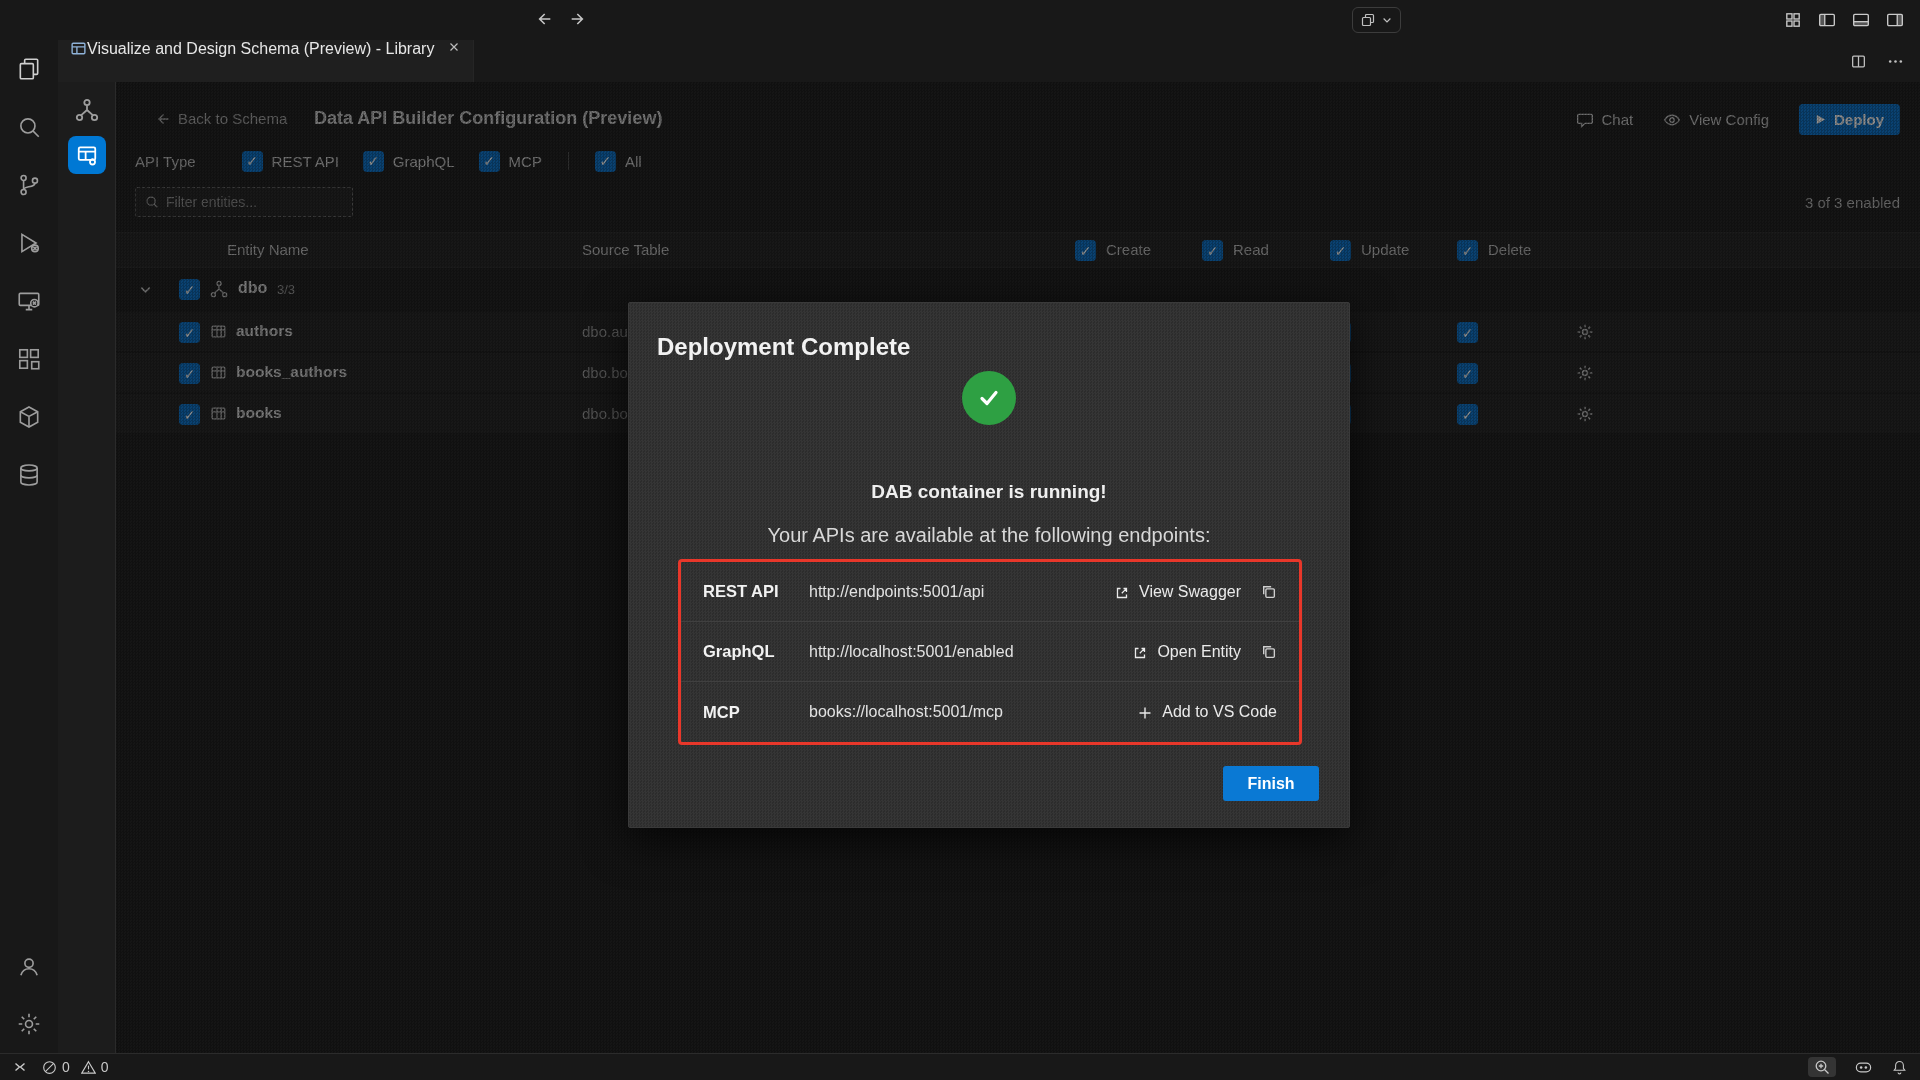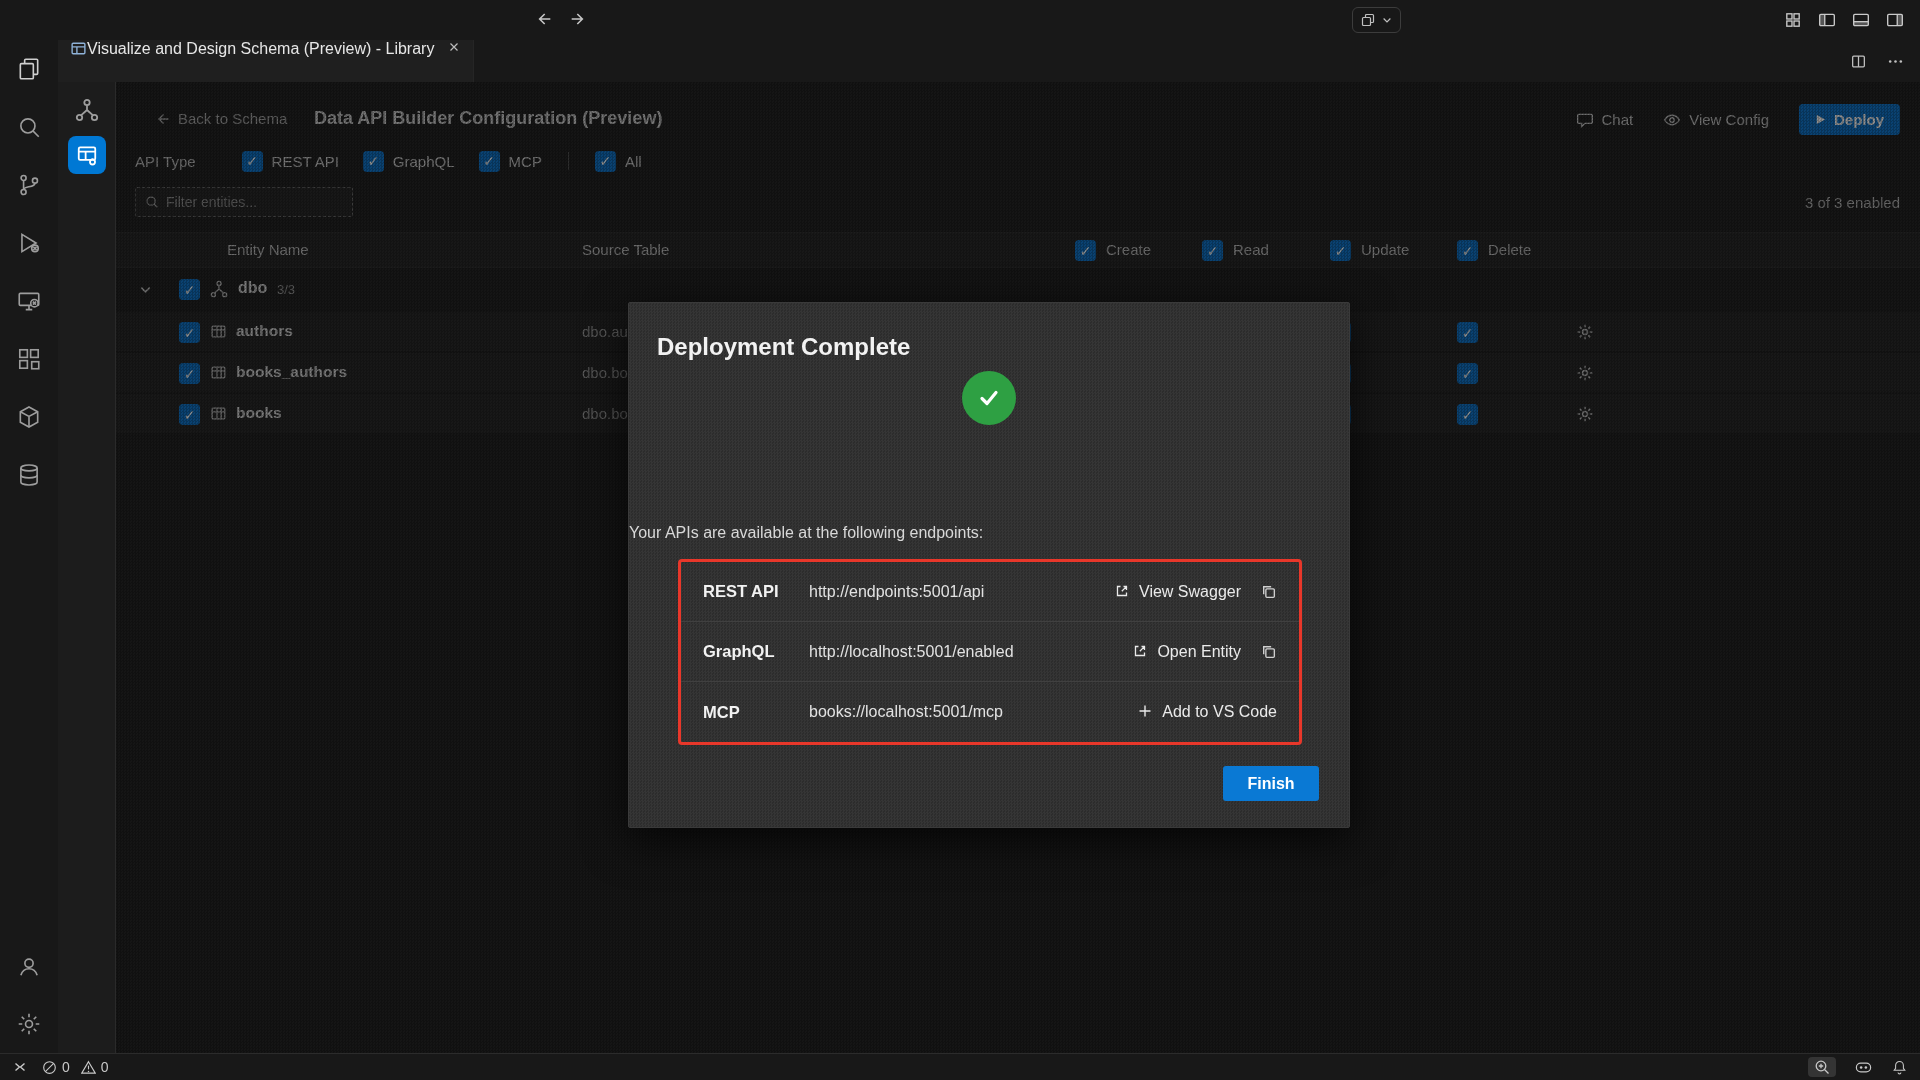--- a/index.html
+++ b/index.html
@@ -92,27 +92,27 @@
     background-image:repeating-conic-gradient(rgba(0,0,0,0.22) 0% 25%,transparent 25% 50%);
     background-size:3px 3px}
   .modal{position:absolute;left:512px;top:220px;width:722px;height:526px;z-index:10;border-radius:2px;
     background-color:#2e2e2e;border:1px solid #3a3a3a;
     background-image:repeating-conic-gradient(rgba(255,255,255,0.035) 0% 25%,rgba(0,0,0,0.05) 25% 50%);
     background-size:3px 3px;box-shadow:0 12px 44px rgba(0,0,0,0.7)}
   .modal-title{position:absolute;left:28px;top:30px;font-size:24px;font-weight:700;color:#f2f2f2}
   .check-circle{position:absolute;left:50%;transform:translateX(-50%);top:68px;width:54px;height:54px;
     border-radius:50%;background:#2ea043;display:flex;align-items:center;justify-content:center}
   .modal-status{position:absolute;top:178px;left:0;right:0;text-align:center;font-size:19px;font-weight:700;color:#efefef}
-  .modal-sub{position:absolute;top:221px;left:0;right:0;font-size:16px;color:#d8d8d8}
+  .modal-sub{position:absolute;top:221px;left:0;right:0;text-align:center;font-size:20px;color:#d8d8d8}
   .endpoint-box{position:absolute;left:49px;top:256px;width:624px;height:186px;border:3px solid #e8372a;border-radius:4px;overflow:hidden}
   .ep-row{height:60px;display:flex;align-items:center;padding:0 22px;border-bottom:1px solid #404040}
   .ep-row:last-child{border-bottom:none}
   .ep-name{width:106px;font-weight:700;font-size:16.5px;color:#f2f2f2}
   .ep-url{flex:1;font-size:16px;color:#e2e2e2}
-  .ep-action{display:flex;align-items:flex-start;gap:9px;font-size:16px;color:#eaeaea;cursor:pointer}
+  .ep-action{display:flex;align-items:flex-end;gap:9px;font-size:16px;color:#eaeaea;cursor:pointer}
   .ep-copy{margin-left:19px;color:#d0d0d0;cursor:pointer}
   .finish-btn{position:absolute;right:30px;bottom:26px;width:96px;height:35px;background:#0a79d4;border:none;
     border-radius:3px;color:#fff;font-size:16px;font-weight:700;cursor:pointer;font-family:inherit}
 
   
   .statusbar{height:27px;background:#181818;border-top:1px solid #2b2b2b;display:flex;align-items:center;
     padding:0 12px;color:#c8c8c8;font-size:14px}
   .sb-left{display:flex;align-items:center;gap:14px}
   .sb-problems{display:flex;align-items:center;gap:5px;cursor:pointer}
   .sb-right{margin-left:auto;display:flex;align-items:center;gap:18px}
@@ -485,20 +485,21 @@
 
         <div class="dim-overlay"></div>
 
         <div class="modal">
           <div class="modal-title">Deployment Complete</div>
           <div class="check-circle">
             <svg width="30" height="30" viewBox="0 0 30 30">
                 <path d="M8 15.5l5 5 9-11" stroke="#fff" stroke-width="3.2" fill="none" stroke-linecap="round" stroke-linejoin="round"></path>
               </svg>
           </div>
+          <div class="modal-status">DAB container is running!</div>
           <div class="modal-sub">Your APIs are available at the following endpoints:</div>
 
           <div class="endpoint-box">
             <div class="ep-row">
               <span class="ep-name">REST API</span>
               <span class="ep-url">http://endpoints:5001/api</span>
               <span class="ep-action">
                 <span>
                     <svg width="16" height="16" viewBox="0 0 16 16" fill="none" stroke="currentColor" stroke-width="1.3">
                       <path d="M6.5 3.5h-3v9h9v-3M9.5 3.5h3V7M12.6 3.4L7.8 8.2"></path>

